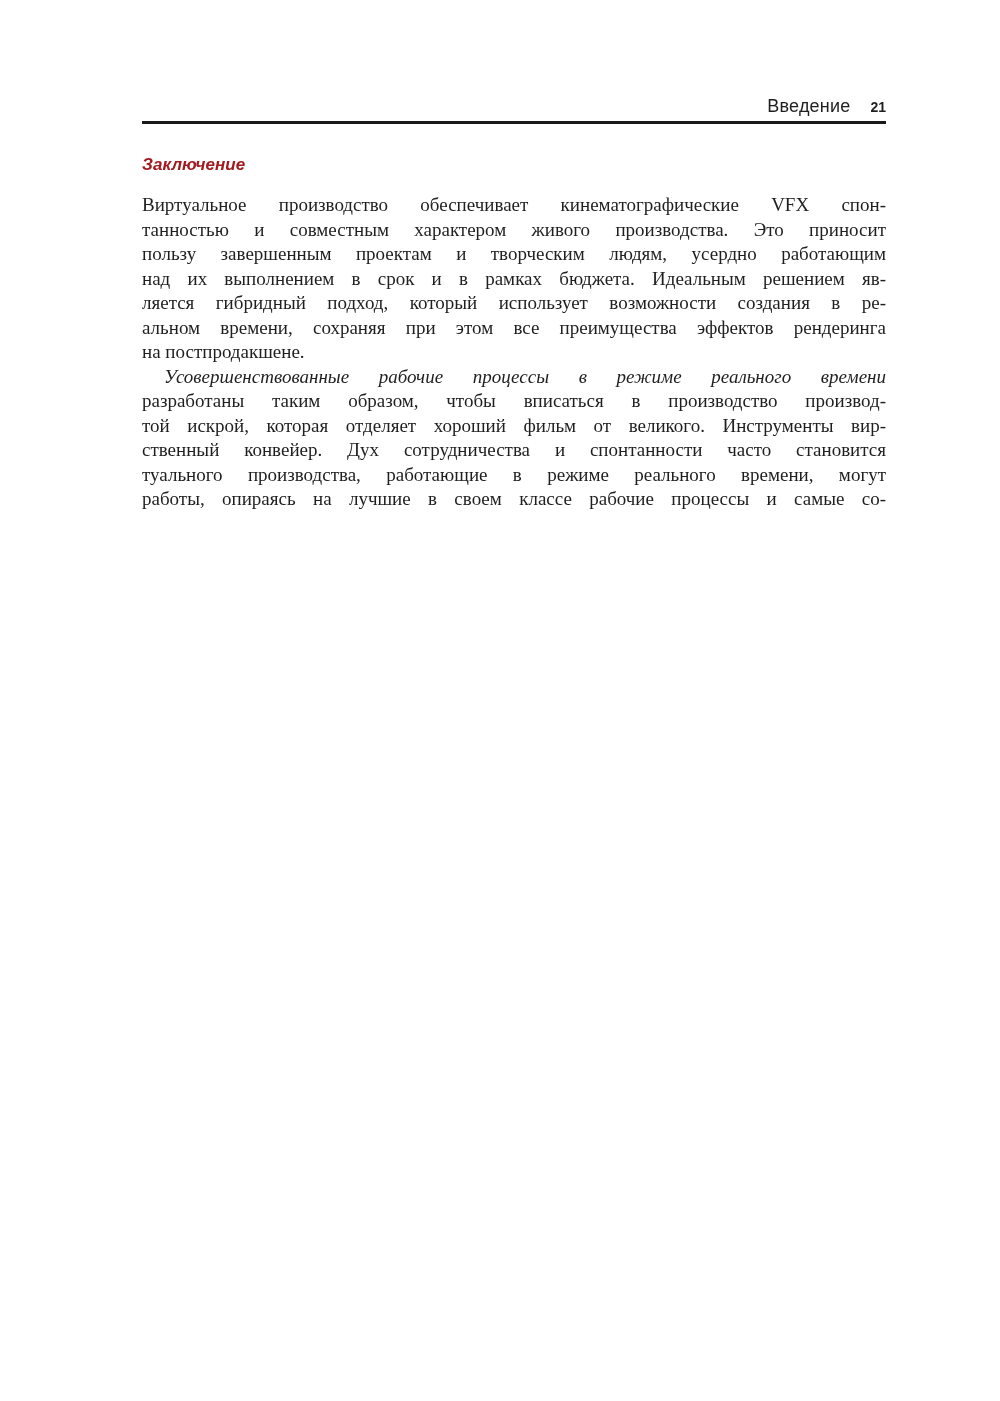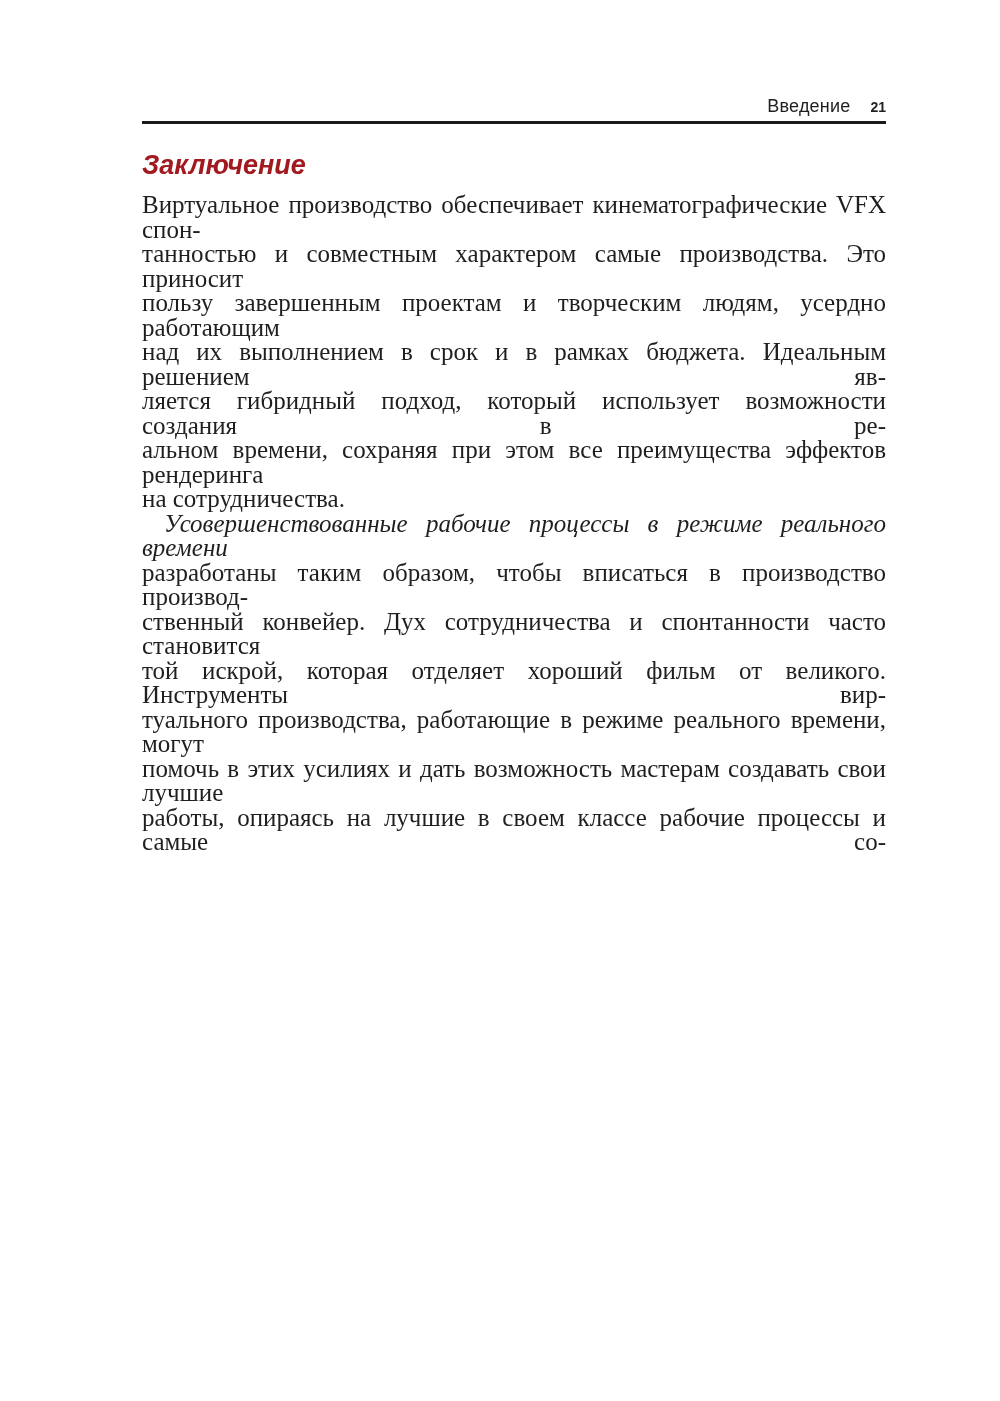--- a/index.html
+++ b/index.html
@@ -46,31 +46,31 @@
     height:3px;
     background:var(--rule-color);
   }
   .heading{
     position:absolute;
     left:142px;
     top:150px;
     font-family:"Liberation Sans", sans-serif;
     font-style:italic;
     font-weight:700;
-    font-size:27px;
+    font-size:17px;
     line-height:30px;
     color:var(--heading-red);
   }
   .body{
     position:absolute;
     left:142px;
     top:193px;
     width:744px;
     color:var(--text-color);
-    font-size:25px;
+    font-size:19px;
     line-height:24.5px;
   }
   .line{
     text-align:justify;
     text-align-last:justify;
     white-space:normal;
   }
   .line.para-last{
     text-align-last:left;
   }
@@ -88,30 +88,29 @@
     <span class="pagenum">21</span>
   </div>
 
   <div class="rule"></div>
 
   <h1 class="heading">Заключение</h1>
 
   <div class="body" id="body-text">
       <div class="para">
         <div class="line">Виртуальное производство обеспечивает кинематографические VFX спон-</div>
-        <div class="line">танностью и совместным характером самые производства. Это приносит</div>
+        <div class="line">танностью и совместным характером живого производства. Это приносит</div>
         <div class="line">пользу завершенным проектам и творческим людям, усердно работающим</div>
         <div class="line">над их выполнением в срок и в рамках бюджета. Идеальным решением яв-</div>
         <div class="line">ляется гибридный подход, который использует возможности создания в ре-</div>
         <div class="line">альном времени, сохраняя при этом все преимущества эффектов рендеринга</div>
-        <div class="line para-last">на сотрудничества.</div>
+        <div class="line para-last">на постпродакшене.</div>
       </div>
       <div class="para">
         <div class="line indent">Усовершенствованные рабочие процессы в режиме реального времени</div>
         <div class="line">разработаны таким образом, чтобы вписаться в производство производ-</div>
+        <div class="line">той искрой, которая отделяет хороший фильм от великого. Инструменты вир-</div>
         <div class="line">ственный конвейер. Дух сотрудничества и спонтанности часто становится</div>
-        <div class="line">той искрой, которая отделяет хороший фильм от великого. Инструменты вир-</div>
         <div class="line">туального производства, работающие в режиме реального времени, могут</div>
-        <div class="line">помочь в этих усилиях и дать возможность мастерам создавать свои лучшие</div>
         <div class="line">работы, опираясь на лучшие в своем классе рабочие процессы и самые со-</div>
       </div>
     </div>
 </div>
 
 </body></html>

